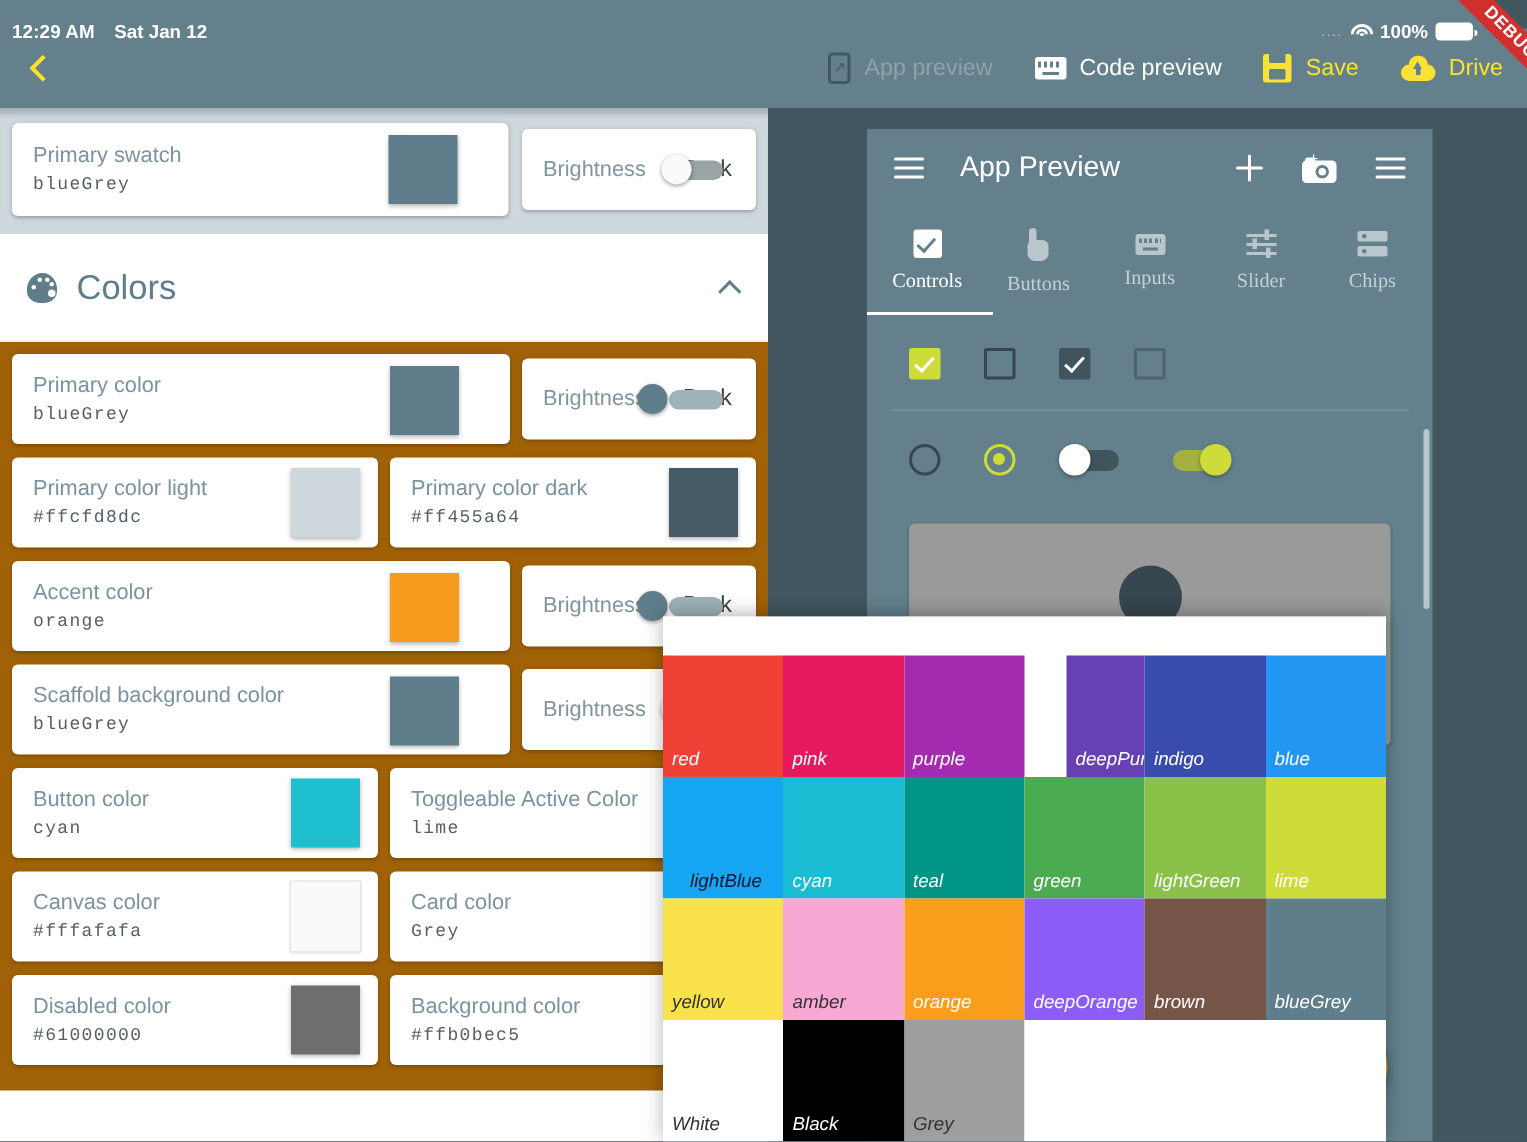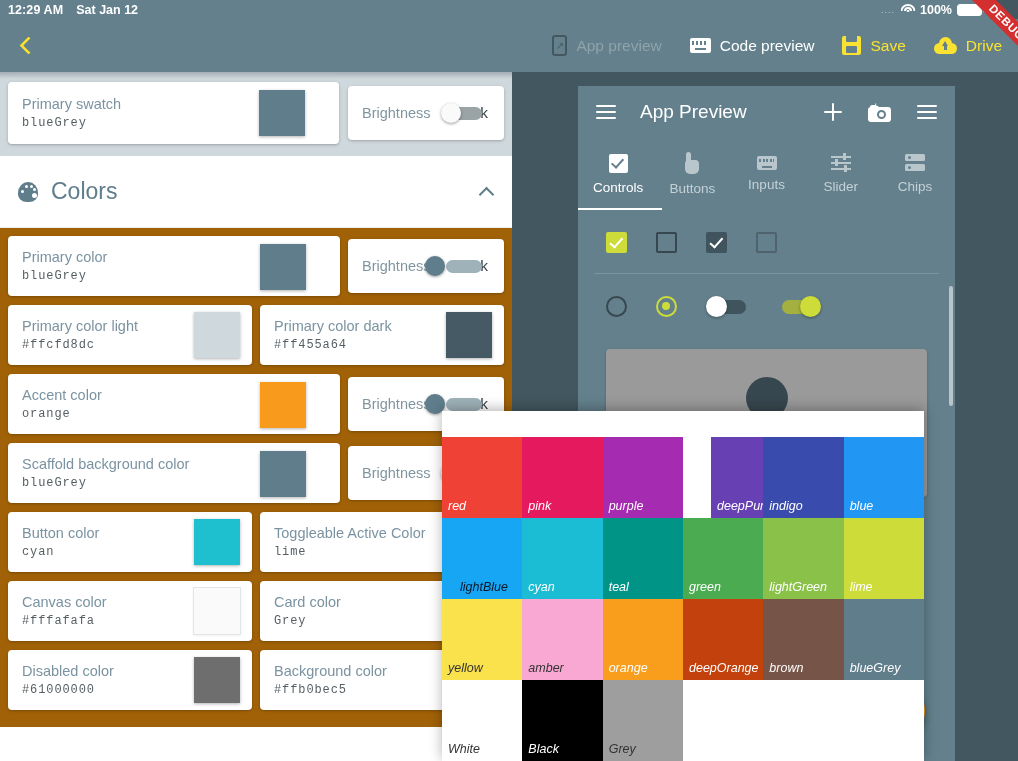--- a/index.html
+++ b/index.html
@@ -9,22 +9,22 @@
     overflow: hidden;
     font-family: "Liberation Sans", sans-serif;
     background: #42575f;
   }
   #root { position: relative; width: 1018px; height: 761px; overflow: hidden; }
 
   
   .statusbar {
     position: absolute; top: 0; left: 0; width: 990px; height: 19px;
     background: #63808c; color: #ffffff;
-    font-size: 12.5px; display: flex; align-items: center;
-    padding: 0 8px; z-index: 40;
+    font-size: 12.5px; display: flex; align-items: flex-start;
+    padding: 14px 8px; z-index: 40;
   }
   .sb-time { font-weight: 700; letter-spacing: .1px; }
   .sb-date { font-weight: 700; margin-left: 13px; }
   .sb-right { margin-left: auto; display: flex; align-items: center; gap: 5px; }
   .sb-dots { letter-spacing: 1px; font-size: 9px; color: #cfd8dc; opacity: .85; }
   .wifi-ico { display: inline-block; width: 15px; height: 11px; position: relative; }
   .wifi-ico i {
     position: absolute; left: 50%; transform: translateX(-50%);
     border: 2px solid #fff; border-bottom: none; border-radius: 50% 50% 0 0 / 100% 100% 0 0;
   }
@@ -193,21 +193,21 @@
   .ico-plus:before, .ico-plus:after { content:""; position:absolute; background:#fff; border-radius:1px; }
   .ico-plus:before { left:0; top:8px; width:18px; height:2.4px; }
   .ico-plus:after  { top:0; left:7.8px; width:2.4px; height:18px; }
   .ico-cam { width: 23px; height: 19px; position: relative; cursor: pointer; }
   .ico-cam .bdy { position:absolute; left:0; bottom:0; width:23px; height:15px; background:#fff; border-radius:3px; }
   .ico-cam .bmp { position:absolute; left:2px; top:2px; width:7px; height:4px; background:#fff; border-radius:2px 2px 0 0; }
   .ico-cam .lens { position:absolute; left:9px; bottom:3px; width:9px; height:9px; border-radius:50%; border:2.4px solid #63808c; }
   .ico-cam .ast { position:absolute; left:4.5px; top:-2px; color:#fff; font-size:11px; line-height:1; }
 
   .dev-tabs { display: flex; height: 72px; position: relative; padding: 0 3px; }
-  .dev-tab { flex: 1; display: flex; flex-direction: column; align-items: center; justify-content: center; gap: 7px; cursor: pointer; }
+  .dev-tab { flex: 1; display: flex; flex-direction: column; align-items: center; justify-content: center; gap: 7px; cursor: pointer; font-family: Liberation Serif, serif; }
   .dev-tab .lbl { font-size: 13.5px; color: #c4d1d6; }
   .dev-tab.active .lbl { color: #ffffff; }
   .dev-tab .underline { position:absolute; bottom:0; height:2.4px; background:#fff; width:88px; }
   .ti-check { width: 19px; height: 19px; background: #fff; border-radius: 2px; position: relative; }
   .ti-check:after {
     content:""; position:absolute; left:5.5px; top:2.5px; width:5px; height:10px;
     border-right: 2.4px solid #63808c; border-bottom: 2.4px solid #63808c; transform: rotate(42deg);
   }
   .ti-tap { width: 18px; height: 22px; position: relative; }
   .ti-tap .pad { position:absolute; left:2px; bottom:0; width:14px; height:14px; background:#b9c7cd; border-radius:4px 4px 5px 5px; }
@@ -634,21 +634,21 @@
         </div>
         <div class="pcell" style="background: rgb(250, 226, 76);">
           <span class="nm" style="color: rgb(51, 51, 51);">yellow</span>
         </div>
         <div class="pcell" style="background: #f9a8d4;">
           <span class="nm" style="color: rgb(51, 51, 51);">amber</span>
         </div>
         <div class="pcell" style="background: rgb(249, 157, 29);">
           <span class="nm" style="color: rgb(255, 255, 255);">orange</span>
         </div>
-        <div class="pcell" style="background: #c2410c;">
+        <div class="pcell" style="background: #8b5cf6;">
           <span class="nm" style="color: rgb(255, 255, 255);">deepOrange</span>
         </div>
         <div class="pcell" style="background: rgb(119, 84, 72);">
           <span class="nm" style="color: rgb(255, 255, 255);">brown</span>
         </div>
         <div class="pcell" style="background: rgb(95, 125, 139);">
           <span class="nm" style="color: rgb(255, 255, 255);">blueGrey</span>
         </div>
         <div class="pcell" style="background: rgb(255, 255, 255);">
           <span class="nm" style="color: rgb(51, 51, 51);">White</span>

